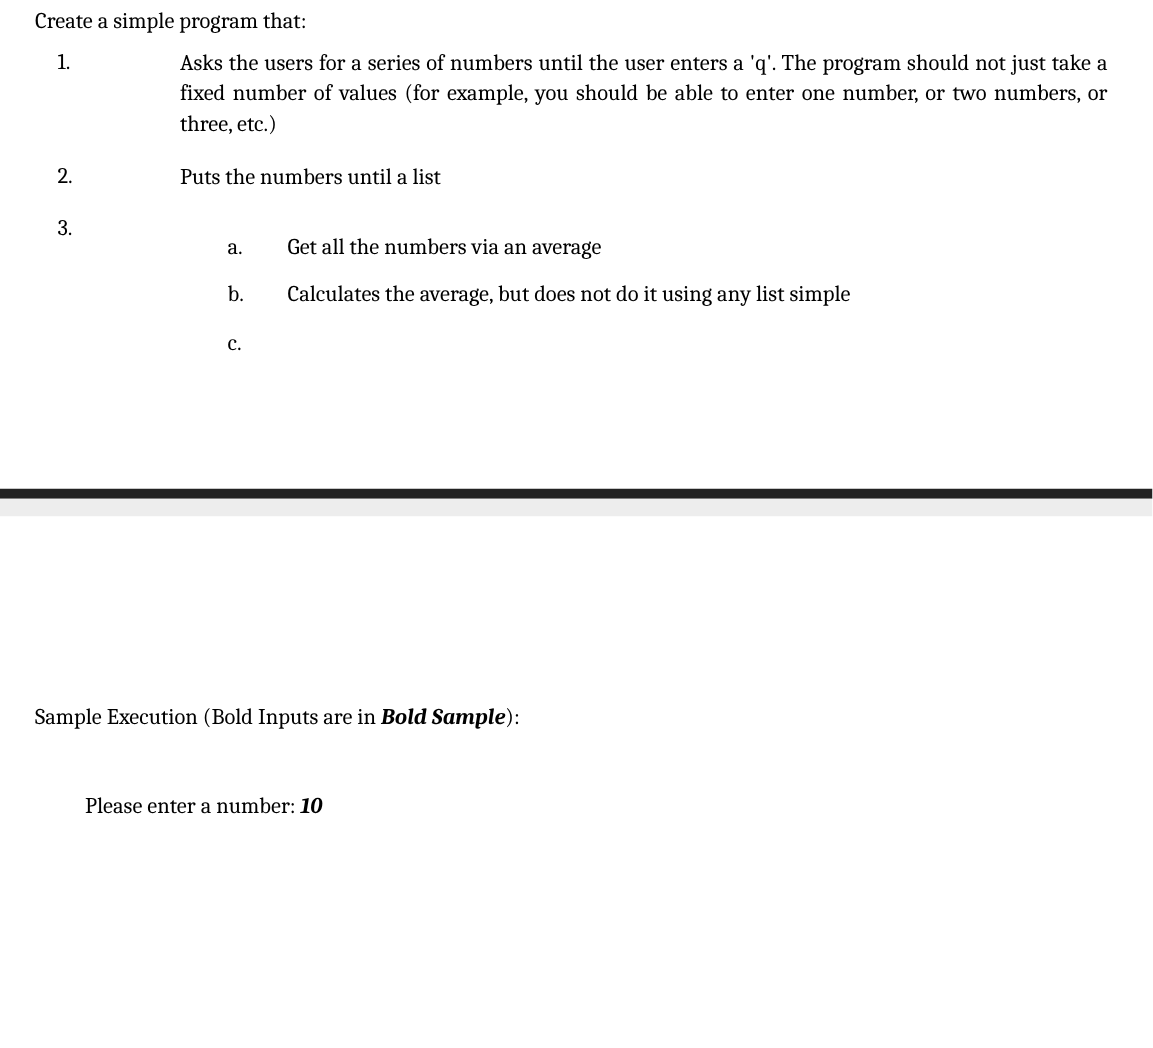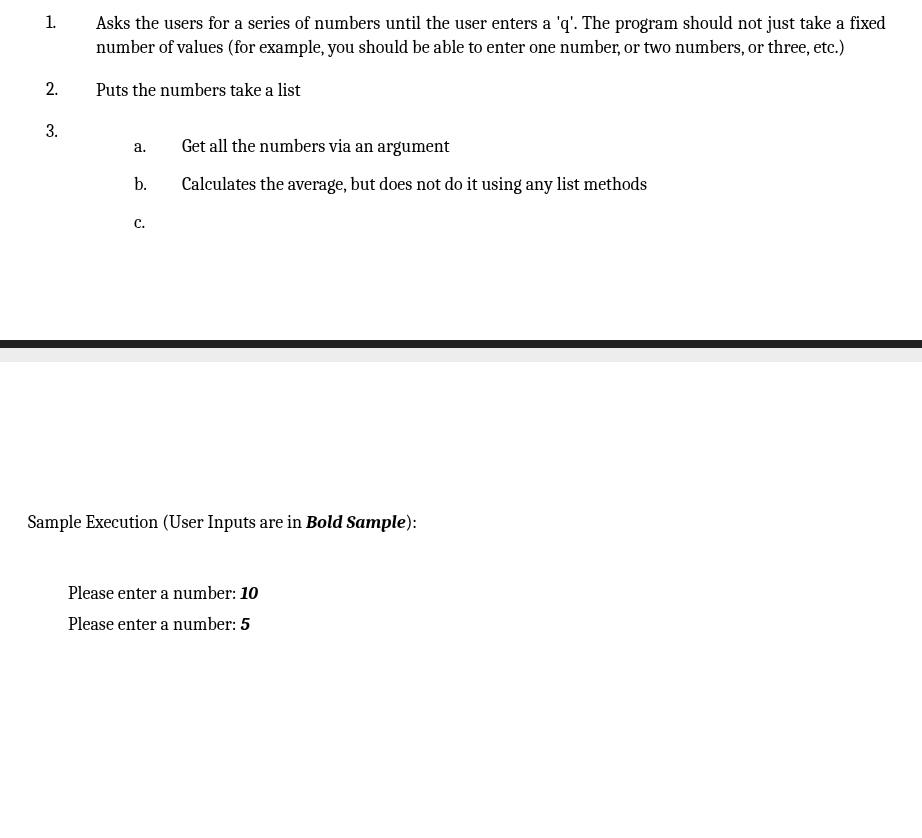--- a/index.html
+++ b/index.html
@@ -29,20 +29,21 @@
   }
   .li-num {
     min-width: 40px;
     padding-left: 18px;
     padding-right: 10px;
   }
   .li-text {
     flex: 1;
     padding-right: 8px;
     line-height: 1.35;
+    margin-left: 48px;
   }
   .ol-sub {
     list-style: none;
     padding: 0;
     margin: 10px 0 0 0;
   }
   .li-sub {
     display: flex;
     margin: 14px 0;
   }
@@ -81,61 +82,59 @@
   }
   .bi {
     font-weight: bold;
     font-style: italic;
   }
 </style>
 </head>
 <body>
 
 <div class="page-section">
+  <div class="intro">Create a simple program that:</div>
 
   <ul class="ol-main">
     <li class="li-main">
       <div class="li-num">1.</div>
       <div class="li-text">Asks the users for a series of numbers until the user enters a 'q'.  The program should not just take a fixed number of values (for example, you should be able to enter one number, or two numbers, or three, etc.)</div>
     </li>
     <li class="li-main">
       <div class="li-num">2.</div>
-      <div class="li-text">Puts the numbers take a list</div>
+      <div class="li-text">Puts the numbers until a list</div>
     </li>
     <li class="li-main">
       <div class="li-num">3.</div>
       <div class="li-text">
         <ul class="ol-sub">
           <li class="li-sub">
             <div class="li-sub-num">a.</div>
-            <div>Get all the numbers via an argument</div>
+            <div>Get all the numbers via an average</div>
           </li>
           <li class="li-sub">
             <div class="li-sub-num">b.</div>
-            <div>Calculates the average, but does not do it using any list methods</div>
+            <div>Calculates the average, but does not do it using any list simple</div>
           </li>
           <li class="li-sub">
             <div class="li-sub-num">c.</div>
           </li>
         </ul>
       </div>
     </li>
   </ul>
 </div>
 
 <div class="divider-block">
   <div class="dark-bar"></div>
   <div class="light-bar"></div>
 </div>
 
 <div class="lower-section">
   <div class="sample-title">
-    <span>Sample Execution (User Inputs are in </span><span class="bi">Bold Sample</span><span>):</span>
+    <span>Sample Execution (Bold Inputs are in </span><span class="bi">Bold Sample</span><span>):</span>
   </div>
   <div class="exec-block">
     <div class="exec-line">
       <span>Please enter a number: </span><span class="bi">10</span>
     </div>
-    <div class="exec-line">
-      <span>Please enter a number: </span><span class="bi">5</span>
-    </div>
   </div>
 </div>
 
 </body></html>

